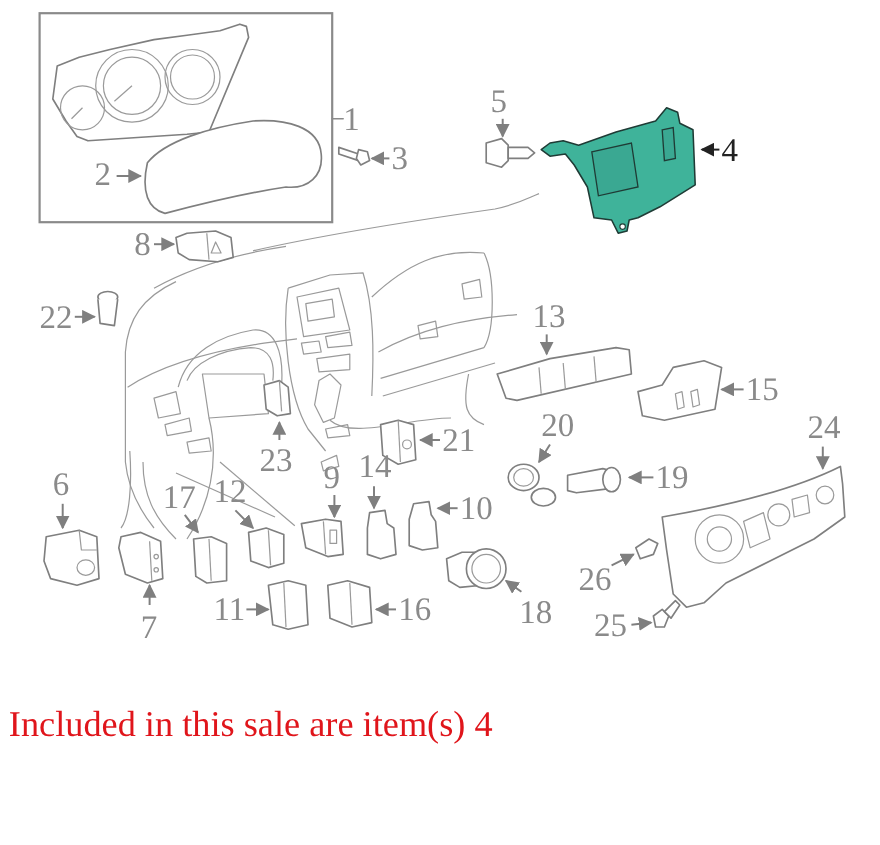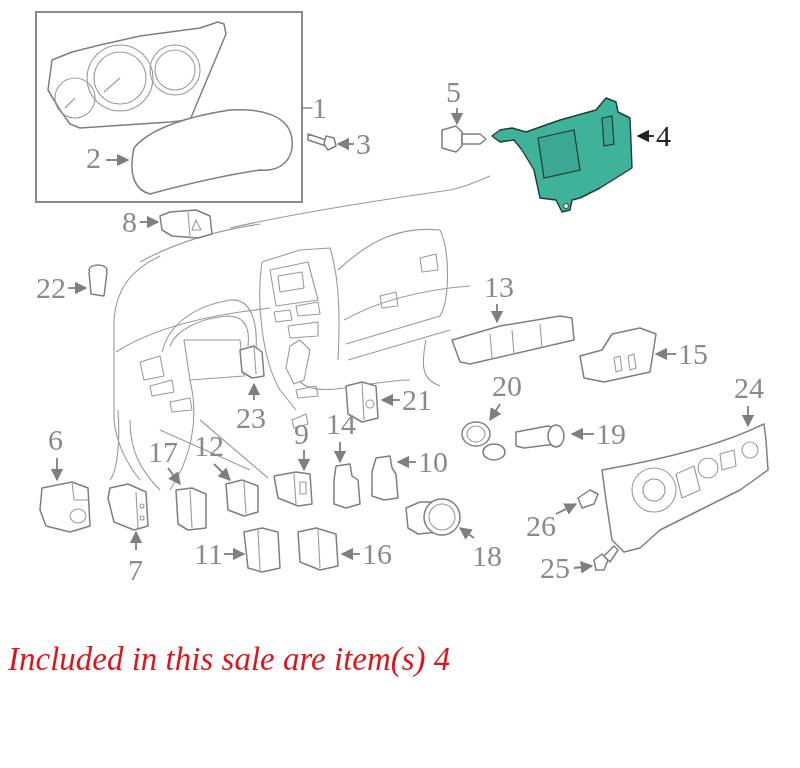--- a/index.html
+++ b/index.html
@@ -7,21 +7,21 @@
   #diagram { position:absolute; left:0; top:0; width:800px; height:620px; }
   .ln { fill:none; stroke:#8a8a8a; stroke-width:1.4; stroke-linejoin:round; stroke-linecap:round; }
   .lt { fill:none; stroke:#9a9a9a; stroke-width:1.1; stroke-linejoin:round; }
   .part { fill:#ffffff; stroke:#7f7f7f; stroke-width:1.5; stroke-linejoin:round; }
   .hl { fill:#3fb39a; stroke:#1f3b35; stroke-width:1.4; stroke-linejoin:round; }
   .hl-in { fill:#3aa892; stroke:#1f3b35; stroke-width:1.2; }
   .arrow { stroke:#7f7f7f; stroke-width:1.8; fill:none; }
   .callout { font-family:"Liberation Serif", serif; font-size:30px; fill:#8a8a8a; }
   .callout-dark { font-family:"Liberation Serif", serif; font-size:30px; fill:#222; }
   .box { fill:none; stroke:#8a8a8a; stroke-width:2; }
-  #sale-note { position:absolute; left:8px; top:641px; font-size:33px; color:#e0151b; font-family:"Liberation Serif", serif; white-space:nowrap;font-style:italic; }
+  #sale-note { position:absolute; left:8px; top:641px; font-size:33px; color:#e0151b; font-family:"Liberation Serif", serif; white-space:nowrap; }
 </style>
 </head>
 <body>
 
 <svg id="diagram" viewBox="0 0 800 620" xmlns="http://www.w3.org/2000/svg">
   <defs>
     <marker id="ah" viewBox="0 0 10 10" refX="9" refY="5" markerWidth="7" markerHeight="7" orient="auto-start-reverse">
       <path d="M0,0 L10,5 L0,10 z" fill="#7f7f7f"></path>
     </marker>
     <marker id="ahd" viewBox="0 0 10 10" refX="9" refY="5" markerWidth="7" markerHeight="7" orient="auto-start-reverse">

